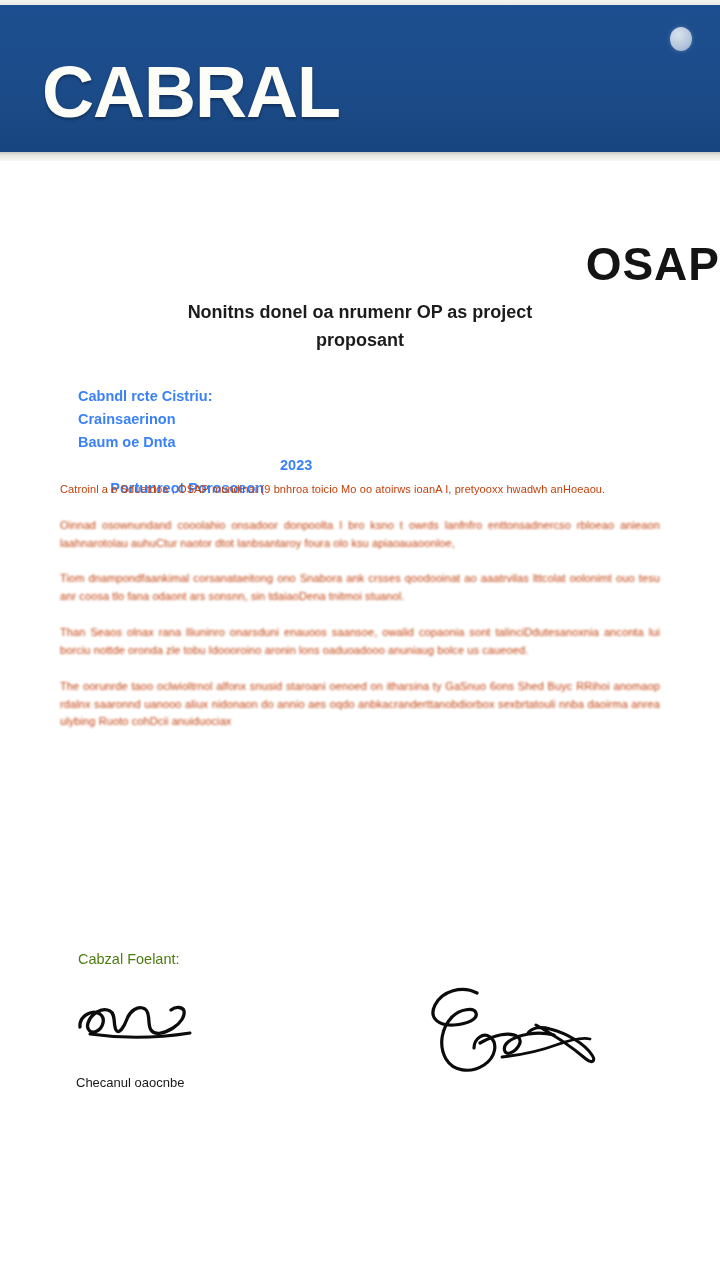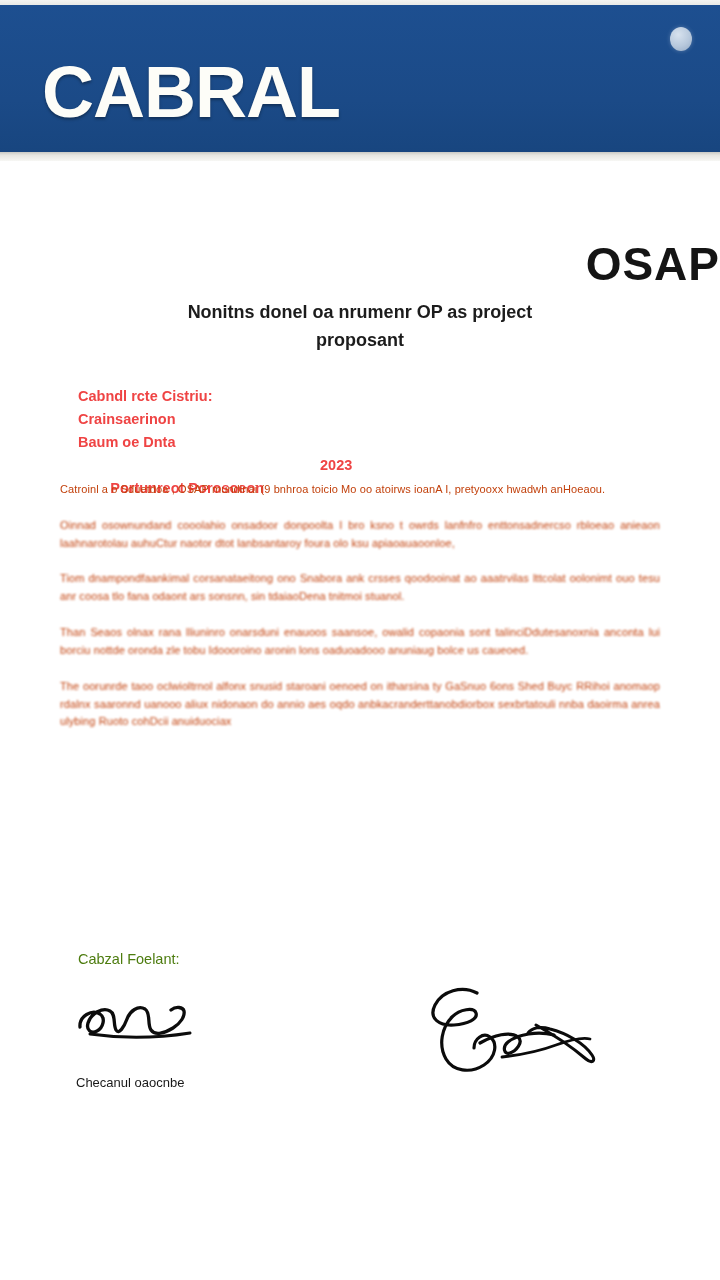--- a/index.html
+++ b/index.html
@@ -111,30 +111,29 @@
 
   
   .meta-block {
     position: absolute;
     top: 224px;
     left: 78px;
     width: 420px;
     font-size: 14.5px;
     font-weight: 700;
     line-height: 1.58;
-    color: #ef4444;
+    color: #3b82f6;
     filter: blur(0.6px);
   }
   .meta-line { position: relative; white-space: pre; }
   .meta-date {
     position: absolute;
     left: 202px;
     top: 0;
     font-weight: 700;
-    margin-left: 40px;
   }
 
   
   .body-copy {
     position: absolute;
     top: 320px;
     left: 60px;
     width: 600px;
   }
   .para {

